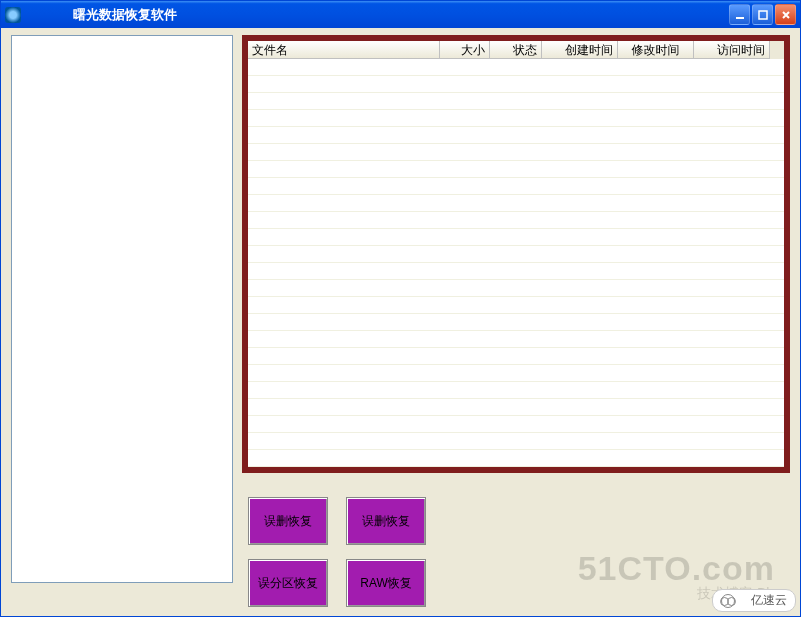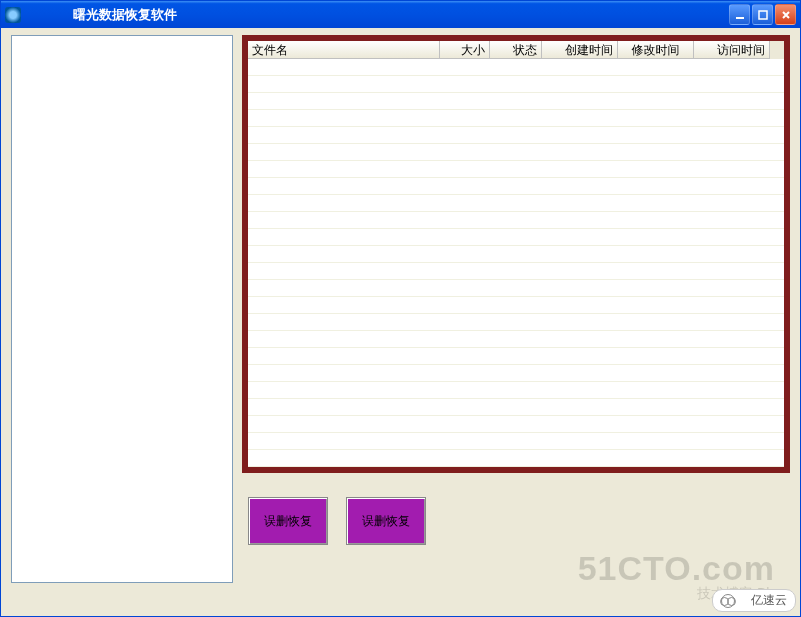--- a/index.html
+++ b/index.html
@@ -253,20 +253,24 @@
           <div class="row"></div>
           <div class="row"></div>
         </div>
     </div>
 
     <div class="button-panel">
       <div class="button-row">
         <button class="action-btn">误删恢复</button>
         <button class="action-btn">误删恢复</button>
       </div>
+      <div class="button-row">
+        <button class="action-btn">误分区恢复</button>
+        <button class="action-btn">RAW恢复</button>
+      </div>
     </div>
 
     <div class="watermark">51CTO.com</div>
     <div class="watermark-sub">技术博客  Blog</div>
   </div>
 
   <div class="badge">
     <span class="badge-icon"></span>
     <span>亿速云</span>
   </div>

